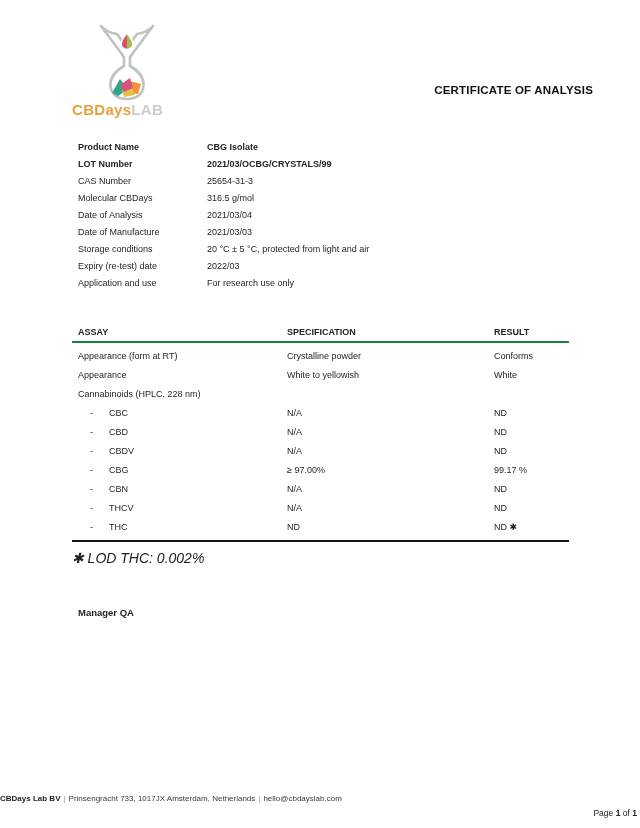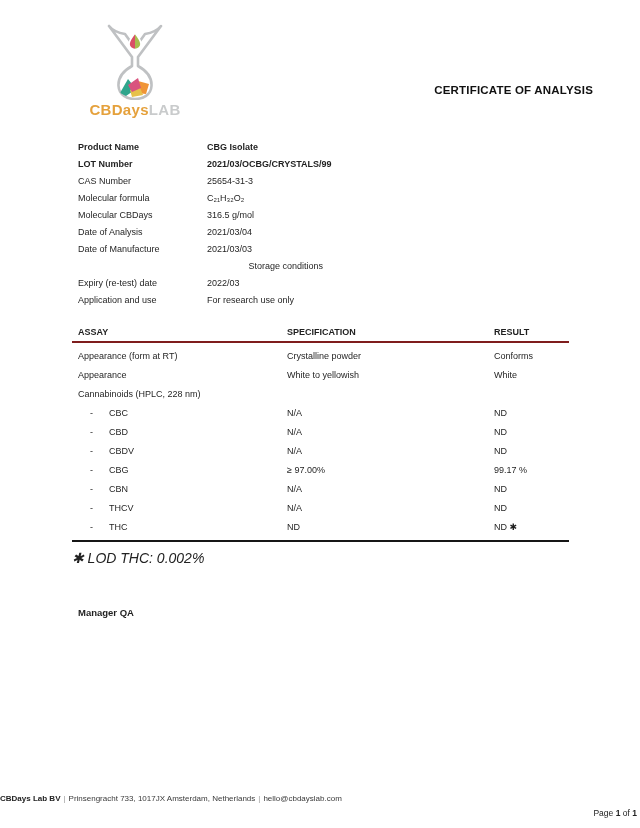--- a/index.html
+++ b/index.html
@@ -1,40 +1,40 @@
 <!DOCTYPE html>
 <html><head>
 <meta charset="utf-8">
 <style>
   * { margin:0; padding:0; box-sizing:border-box; }
   html,body { background:#ffffff; }
   body { font-family:"Liberation Sans", sans-serif; color:#1f1f1f; }
   .page { position:relative; width:640px; height:828px; background:#ffffff; overflow:hidden; }
 
   
-  .logo { position:absolute; left:80px; top:22px; width:110px; text-align:center; }
+  .logo { position:absolute; left:72px; top:22px; width:110px; text-align:left; }
   .logo svg { display:block; margin:0 auto; }
   .brand { font-size:15px; font-weight:bold; letter-spacing:.3px; margin-top:1px; }
   .brand .primary { color:#E5A13C; }
   .brand .secondary { color:#C9CBCC; }
 
   
   .coa-title { position:absolute; top:84px; right:47px; font-size:11.5px; font-weight:bold; color:#111; letter-spacing:.2px;margin-left:24px; }
 
   
   .info { position:absolute; left:78px; top:139px; width:470px; font-size:9px; }
   .info-row { display:flex; height:17px; line-height:17px;justify-content:center; }
   .info-row .lbl { width:129px; flex:0 0 129px; }
   .info-row .val { flex:1; }
   .info-row.bold .lbl, .info-row.bold .val { font-weight:bold; }
 
   
   .assay { position:absolute; left:72px; top:322px; width:497px; font-size:9px; }
   .a-row { display:grid; grid-template-columns:215px 207px 1fr; align-items:center; height:19px; }
-  .a-head { height:21px; border-bottom:2px solid #7f1d1d; font-weight:bold; }
+  .a-head { height:21px; border-bottom:2px solid #15803d; font-weight:bold; }
   .a-row > div:first-child { padding-left:6px; }
   .assay .rows { border-bottom:2px solid #161616; padding:3px 0 4px 0; }
   .dash { display:inline-block; width:19px; margin-left:12px; }
   .footnote { margin-top:8px; font-size:14px; font-style:italic; color:#222; }
 
   
   .sign { position:absolute; left:78px; top:607px; font-size:9.5px; font-weight:bold; }
 
   
   .footer { position:absolute; left:0; top:794px; width:100%; text-align:left; font-size:8px; color:#3a3a3a; }
@@ -83,37 +83,34 @@
       </div>
     <div class="info-row bold">
         <div class="lbl">LOT Number</div>
         <div class="val">2021/03/OCBG/CRYSTALS/99</div>
       </div>
     <div class="info-row">
         <div class="lbl">CAS Number</div>
         <div class="val">25654-31-3</div>
       </div>
     <div class="info-row">
-        <div class="lbl">Molecular formula</div>
-        <div class="val">C₂₁H₃₂O₂</div>
-      </div>
-    <div class="info-row">
         <div class="lbl">Molecular CBDays</div>
         <div class="val">316.5 g/mol</div>
       </div>
     <div class="info-row">
         <div class="lbl">Date of Analysis</div>
         <div class="val">2021/03/04</div>
       </div>
     <div class="info-row">
         <div class="lbl">Date of Manufacture</div>
         <div class="val">2021/03/03</div>
       </div>
     <div class="info-row">
         <div class="lbl">Storage conditions</div>
+        <div class="val">20 °C ± 5 °C, protected from light and air</div>
       </div>
     <div class="info-row">
         <div class="lbl">Expiry (re-test) date</div>
         <div class="val">2022/03</div>
       </div>
     <div class="info-row">
         <div class="lbl">Application and use</div>
         <div class="val">For research use only</div>
       </div>
   </div>

